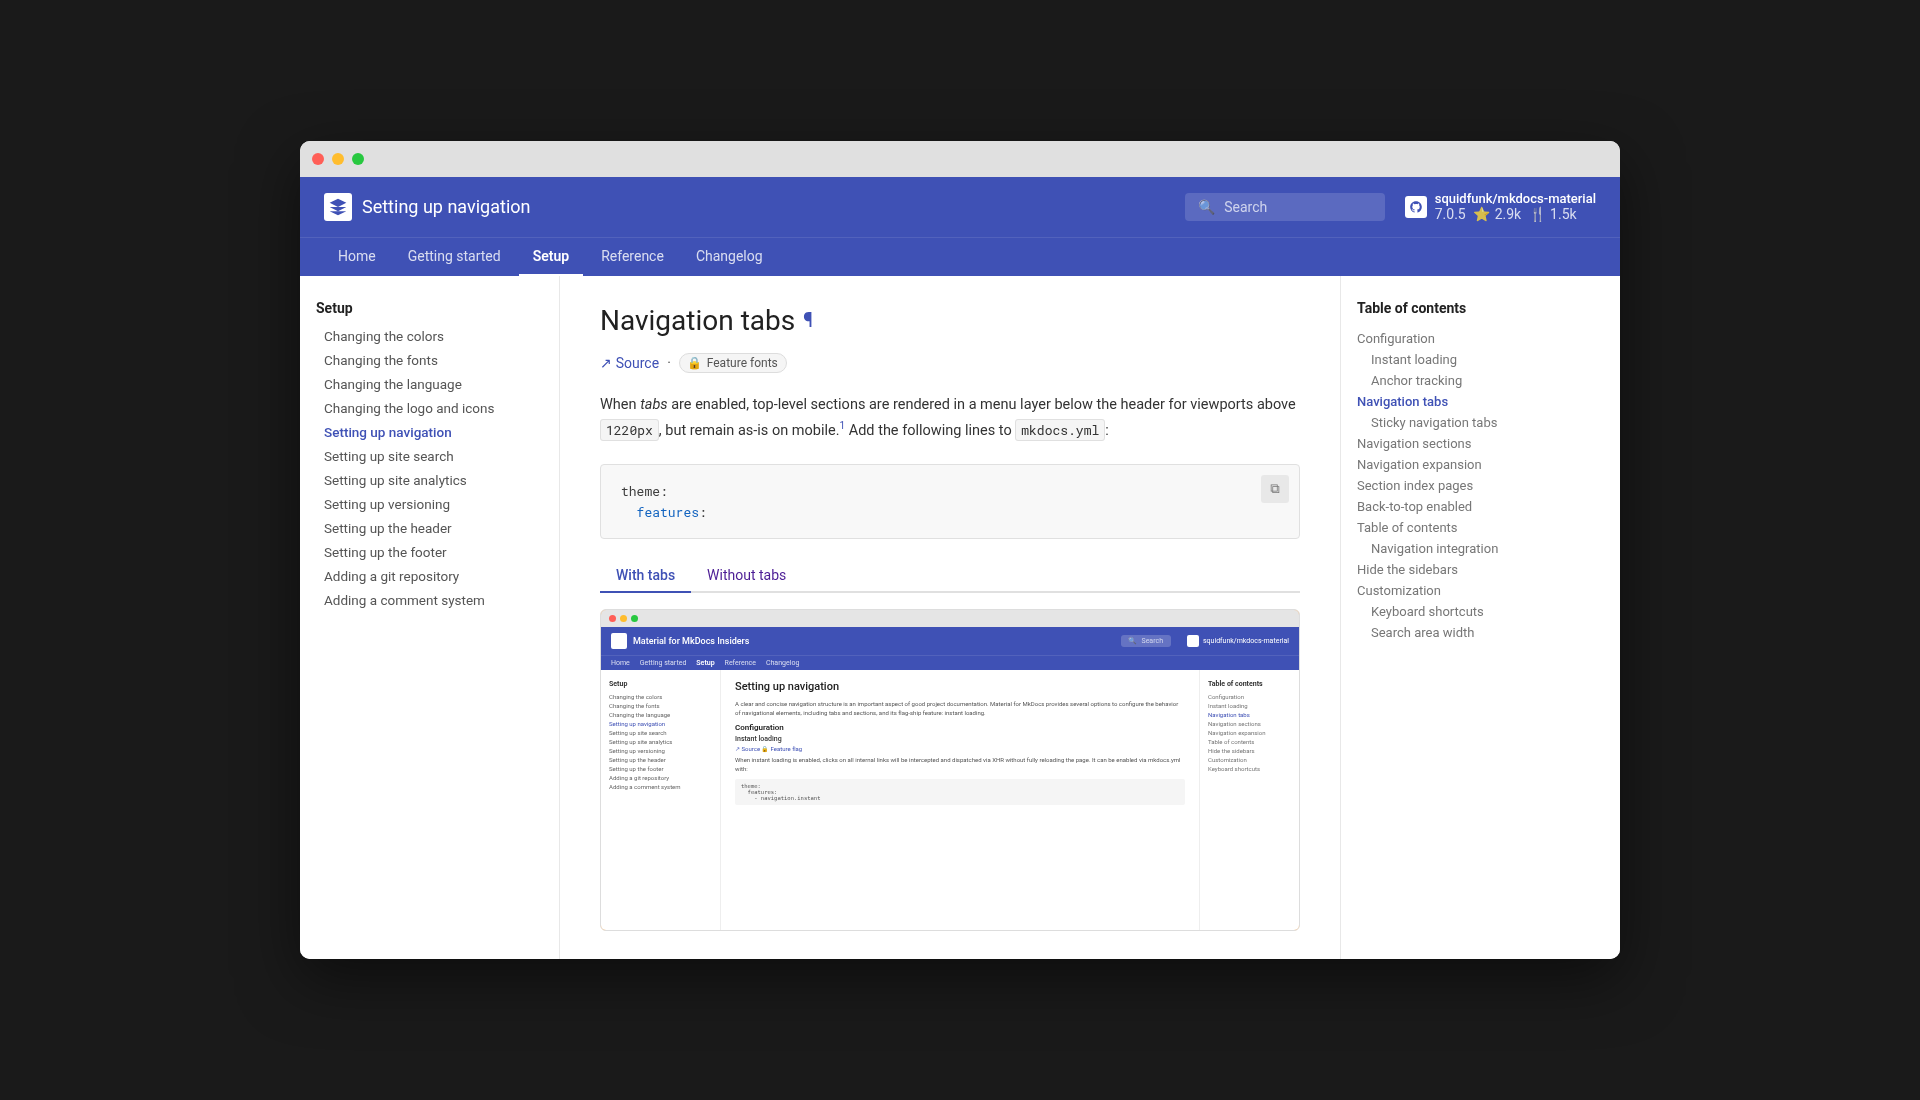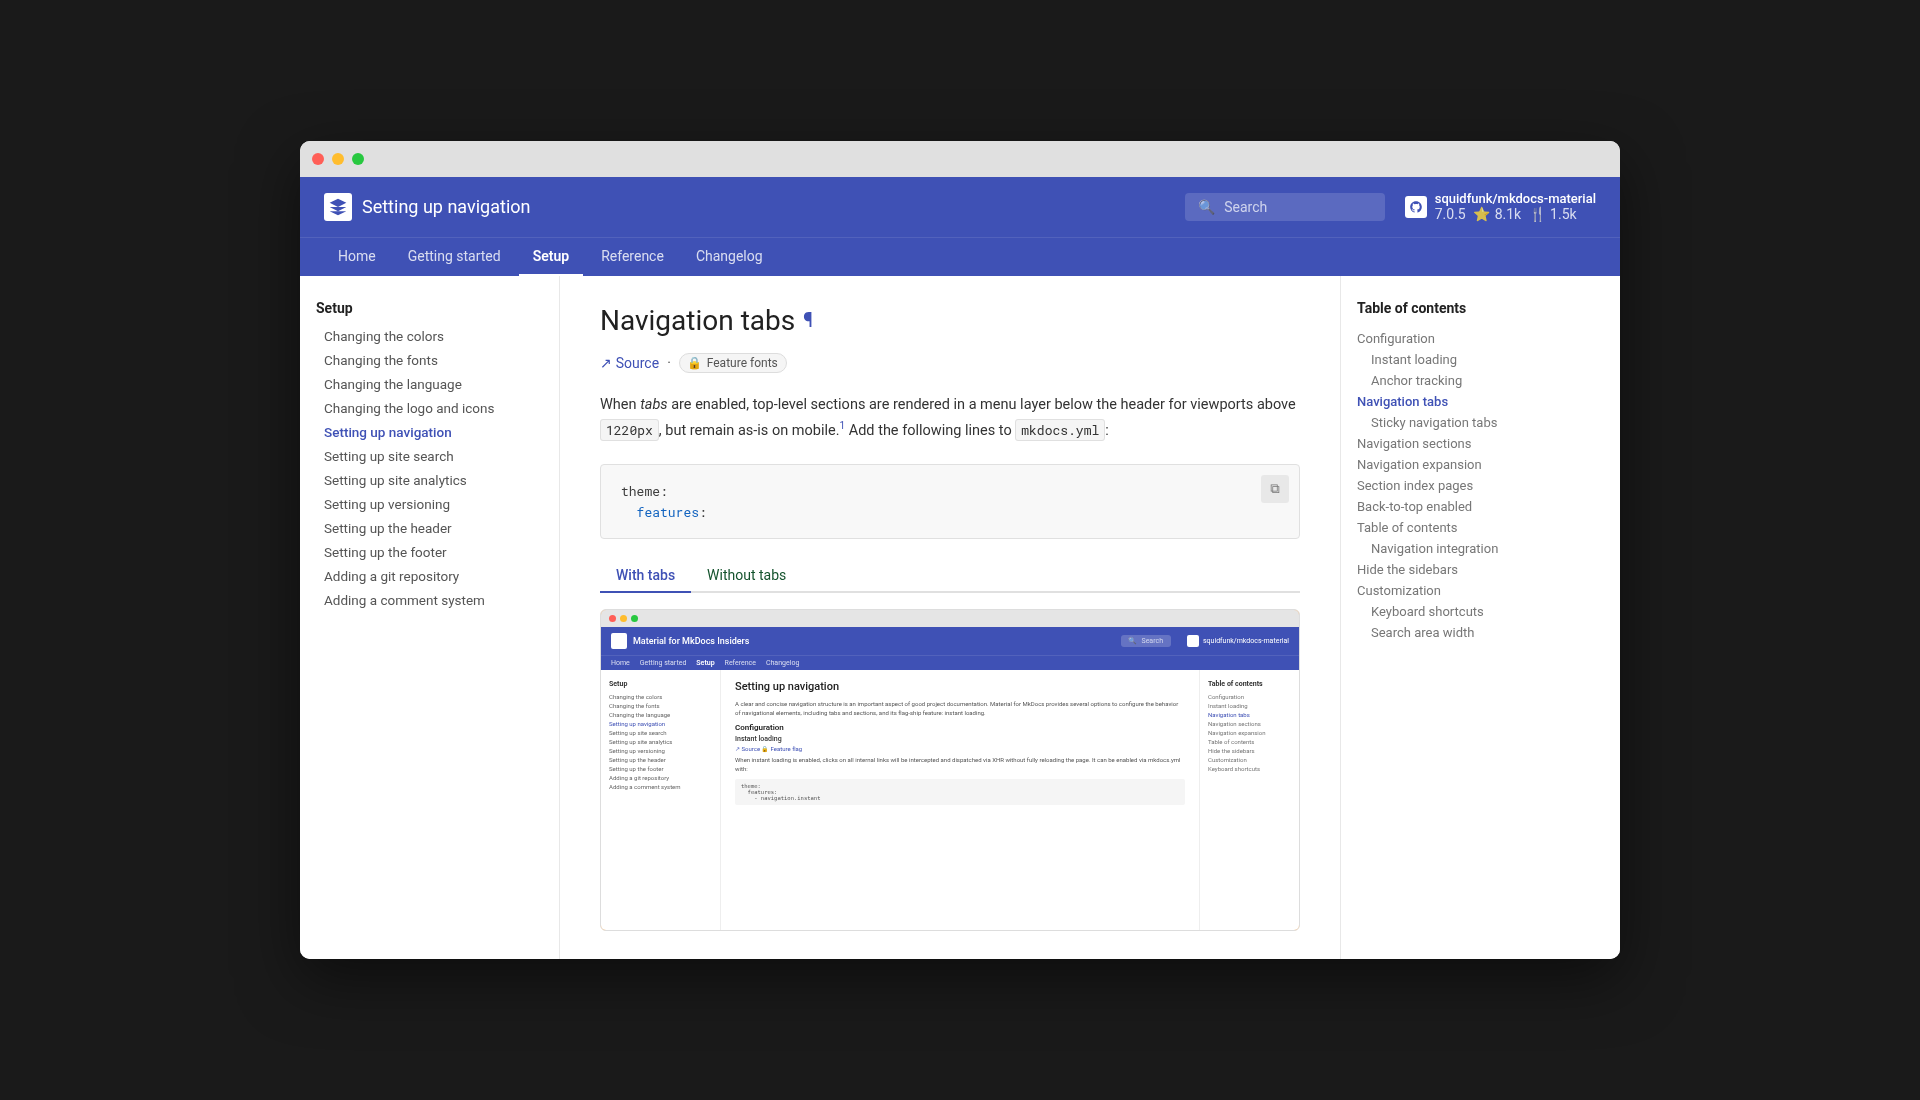--- a/index.html
+++ b/index.html
@@ -255,21 +255,21 @@
 
     
     .content-tabs {
       display: flex;
       border-bottom: 2px solid #e0e0e0;
       margin-bottom: 16px;
     }
     .content-tab {
       padding: 8px 16px;
       font-size: 14px;
-      color: #14532d;
+      color: #4c1d95;
       cursor: pointer;
       border-bottom: 2px solid transparent;
       margin-bottom: -2px;
     }
     .content-tab.active {
       color: #3f51b5;
       border-bottom: 2px solid #3f51b5;
       font-weight: 500;
     }
 
@@ -395,21 +395,21 @@
     <div class="header-repo">
       <div class="repo-icon">
         <svg width="14" height="14" viewBox="0 0 24 24" fill="#3f51b5">
           <path d="M12 2C6.477 2 2 6.477 2 12c0 4.42 2.865 8.17 6.839 9.49.5.092.682-.217.682-.482 0-.237-.008-.866-.013-1.7-2.782.603-3.369-1.342-3.369-1.342-.454-1.155-1.11-1.462-1.11-1.462-.908-.62.069-.608.069-.608 1.003.07 1.531 1.03 1.531 1.03.892 1.529 2.341 1.087 2.91.832.092-.647.35-1.088.636-1.338-2.22-.253-4.555-1.11-4.555-4.943 0-1.091.39-1.984 1.029-2.683-.103-.253-.446-1.27.098-2.647 0 0 .84-.269 2.75 1.025A9.578 9.578 0 0112 6.836c.85.004 1.705.114 2.504.336 1.909-1.294 2.747-1.025 2.747-1.025.546 1.377.202 2.394.1 2.647.64.699 1.028 1.592 1.028 2.683 0 3.842-2.339 4.687-4.566 4.935.359.309.678.919.678 1.852 0 1.336-.012 2.415-.012 2.743 0 .267.18.578.688.48C19.138 20.167 22 16.418 22 12c0-5.523-4.477-10-10-10z"></path>
         </svg>
       </div>
       <div class="repo-info">
         <span class="repo-name">squidfunk/mkdocs-material</span>
         <div class="repo-stats">
           <span>7.0.5</span>
-          <span>⭐ <span>8.1k</span></span>
+          <span>⭐ <span>2.9k</span></span>
           <span>🍴 <span>1.5k</span></span>
         </div>
       </div>
     </div>
   </div>
 
   <div class="nav-tabs">
     <div class="nav-tab">Home</div>
     <div class="nav-tab">Getting started</div>
     <div class="nav-tab active">Setup</div>

